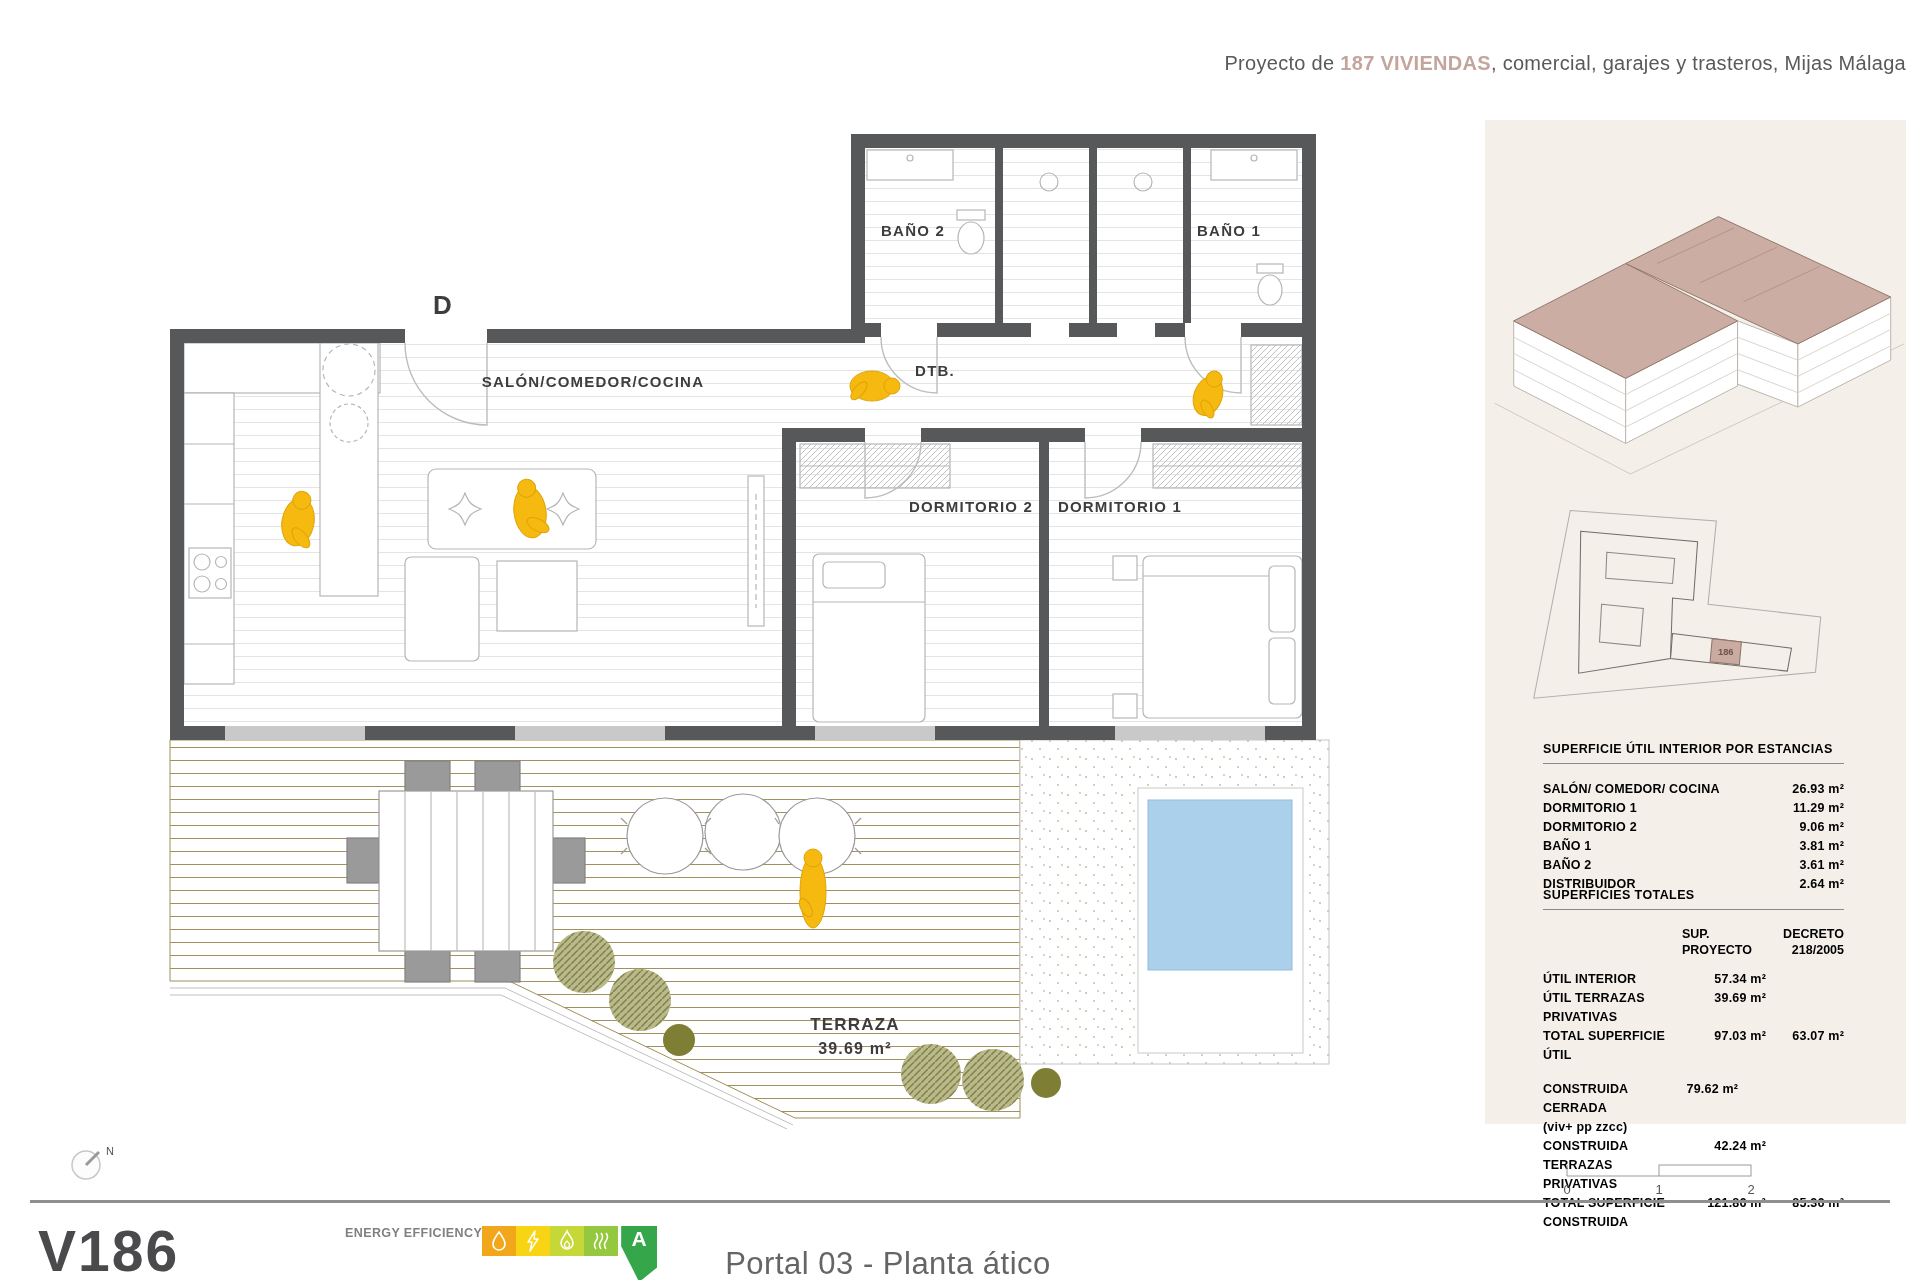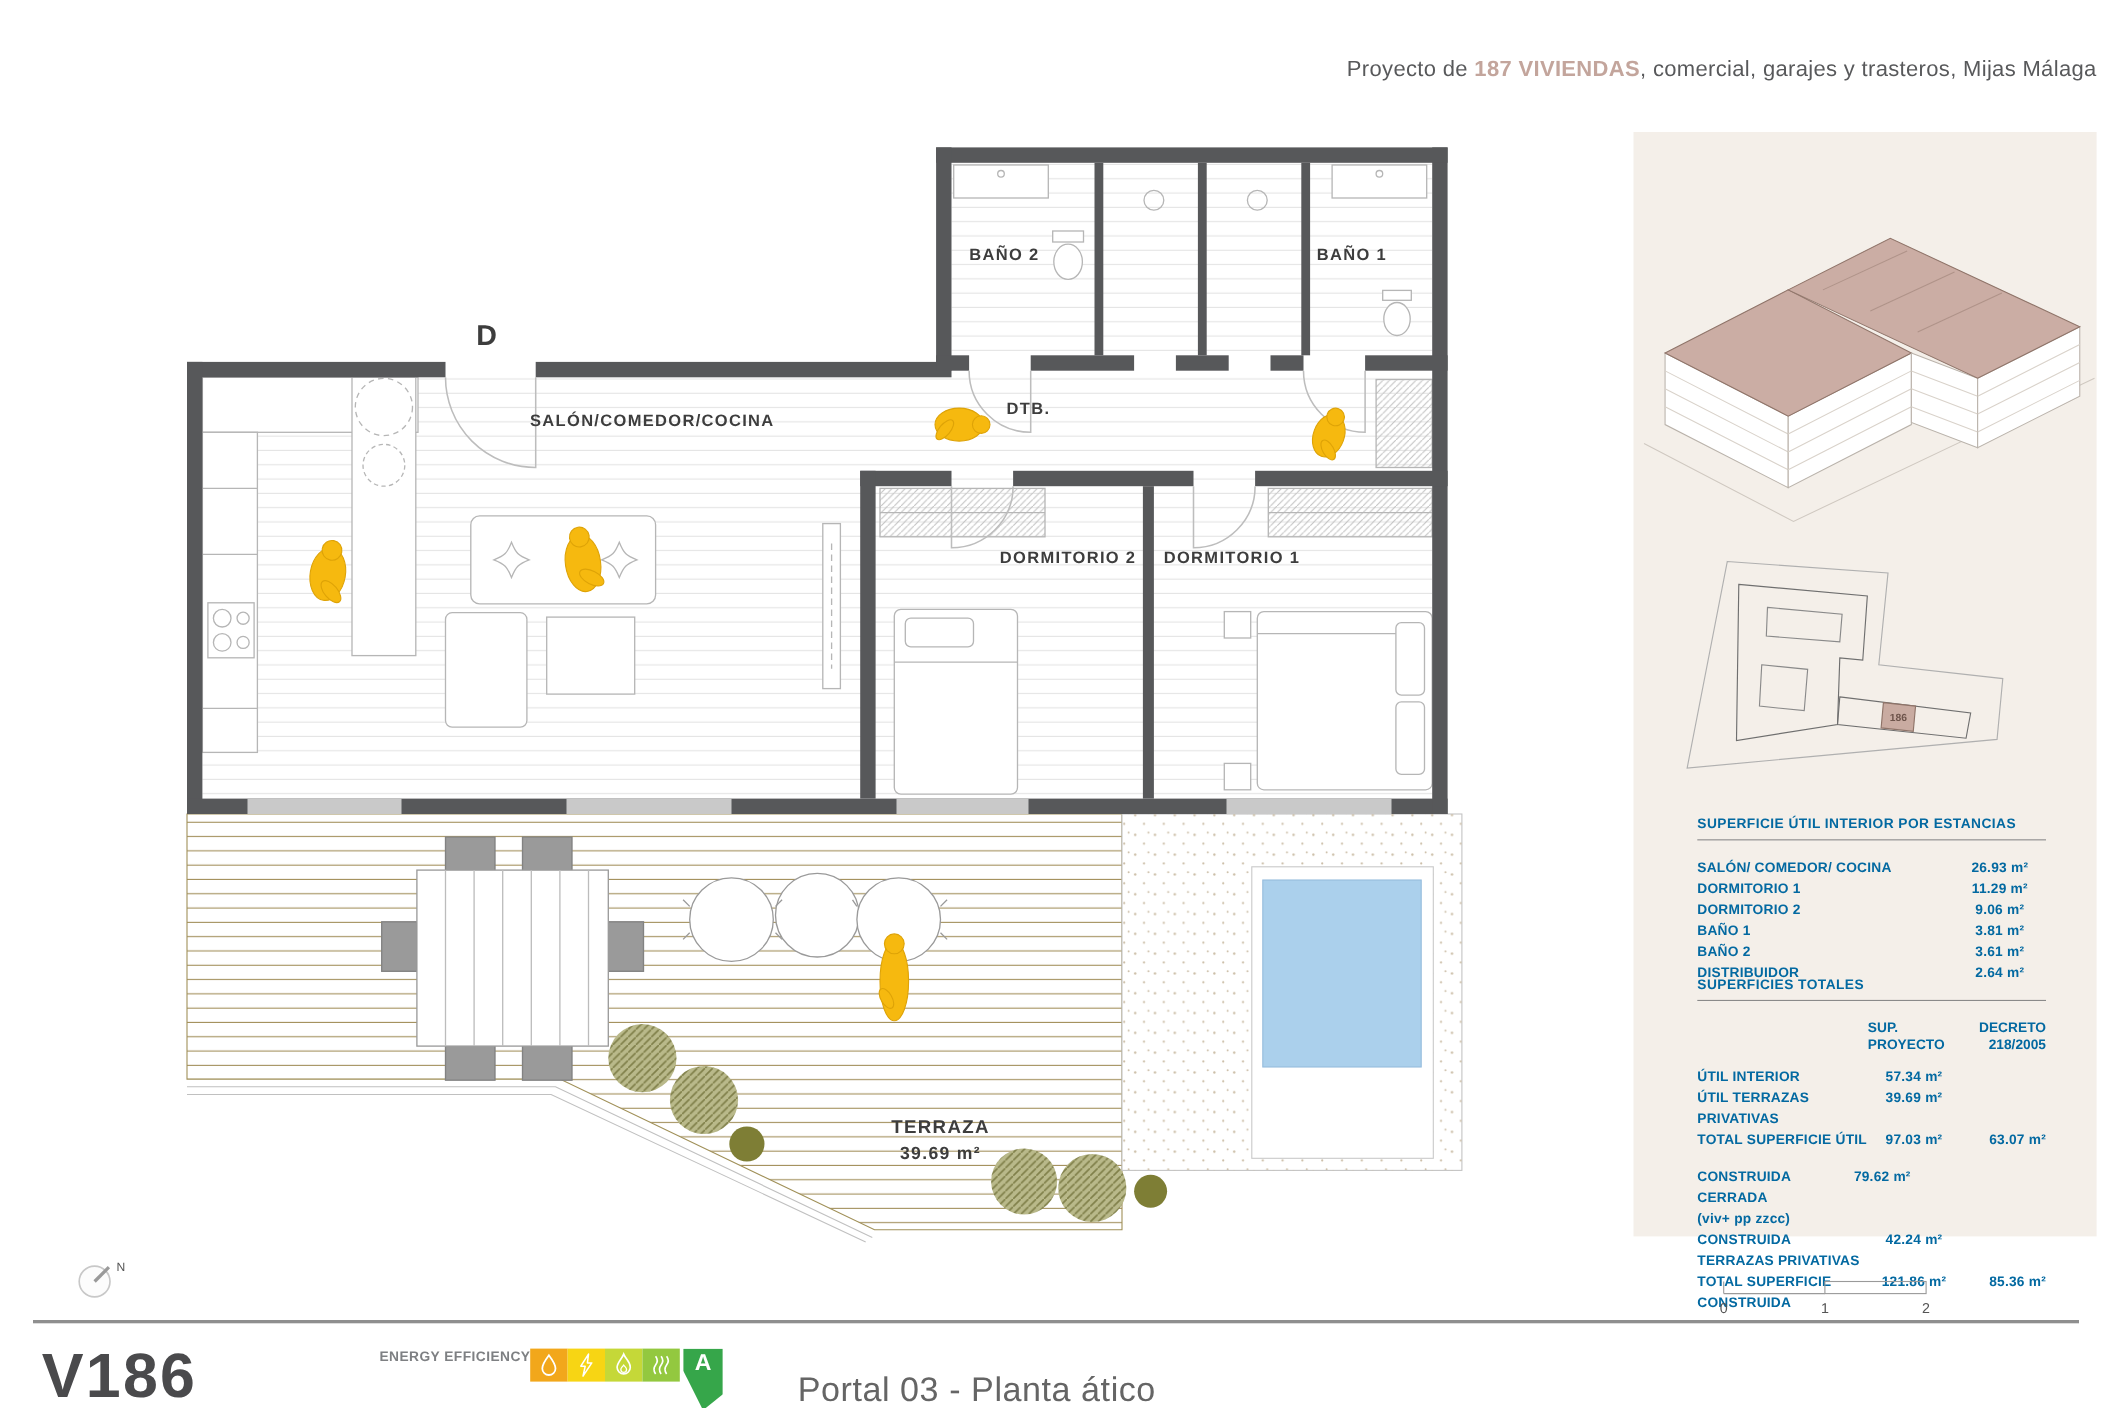--- a/index.html
+++ b/index.html
@@ -11,25 +11,25 @@
   .header-title .hl{color:#c3a59c;font-weight:bold;}
 
   
   .plan-wrap{position:absolute;left:165px;top:124px;}
   .plan-label{font-weight:bold;fill:#3d3d3d;letter-spacing:1.2px;}
 
   
   .sidebar{position:absolute;left:1485px;top:120px;width:421px;height:1004px;background:#f4efe9;}
   .render-box{position:absolute;left:0;top:14px;width:421px;height:370px;}
   .siteplan-box{position:absolute;left:20px;top:380px;width:381px;height:240px;}
-  .s-table{position:absolute;left:58px;right:46px;color:#0369a1;}
+  .s-table{position:absolute;left:58px;right:62px;color:#000000;}
   .s-table .t-title{font-size:12.5px;font-weight:bold;letter-spacing:.4px;border-bottom:1px solid #8a8a8a;padding-bottom:7px;margin-bottom:16px;}
   .t-row{display:flex;font-size:12.5px;font-weight:bold;line-height:19px;letter-spacing:.2px;}
   .t-row .lbl{flex:1;}
-  .t-row .val{width:84px;text-align:center;}
+  .t-row .val{width:84px;text-align:right;}
   .t-row .val2{width:78px;text-align:right;}
   .t-head{display:flex;font-size:12.5px;font-weight:bold;line-height:16px;margin-bottom:12px;}
   .t-head .lbl{flex:1;}
   .t-head .c{width:84px;text-align:left;}
   .t-head .c2{width:78px;text-align:right;}
   .gap-above{margin-top:15px;gap:48px;}
   .rooms-table{top:622px;}
   .totals-table{top:768px;}
 
   

